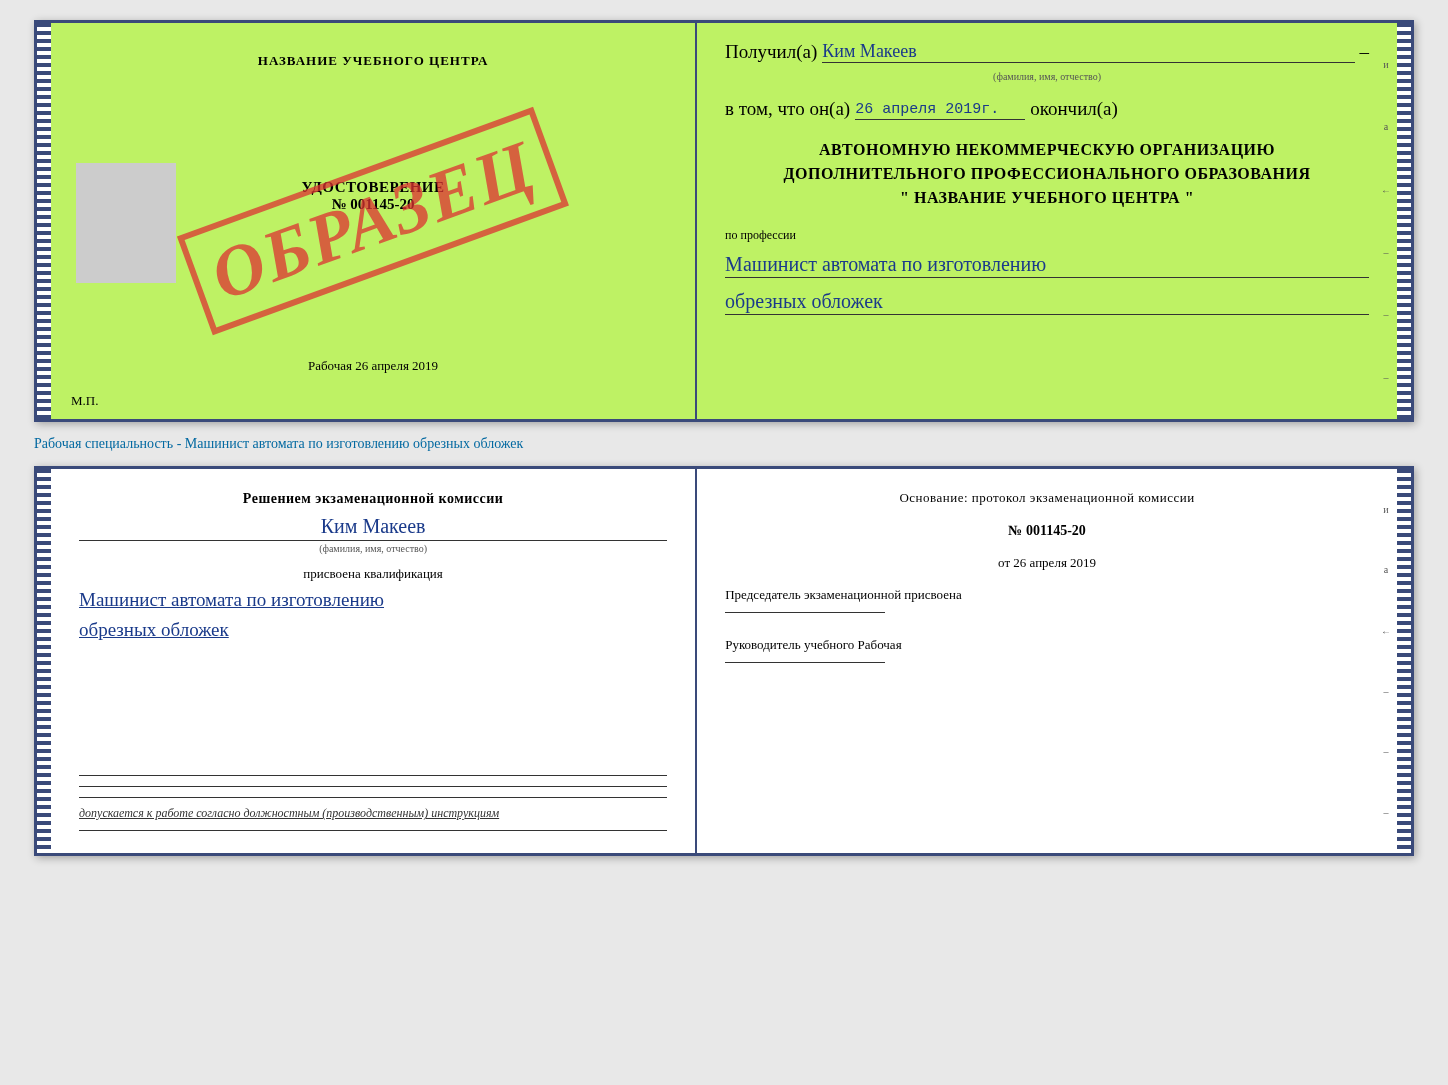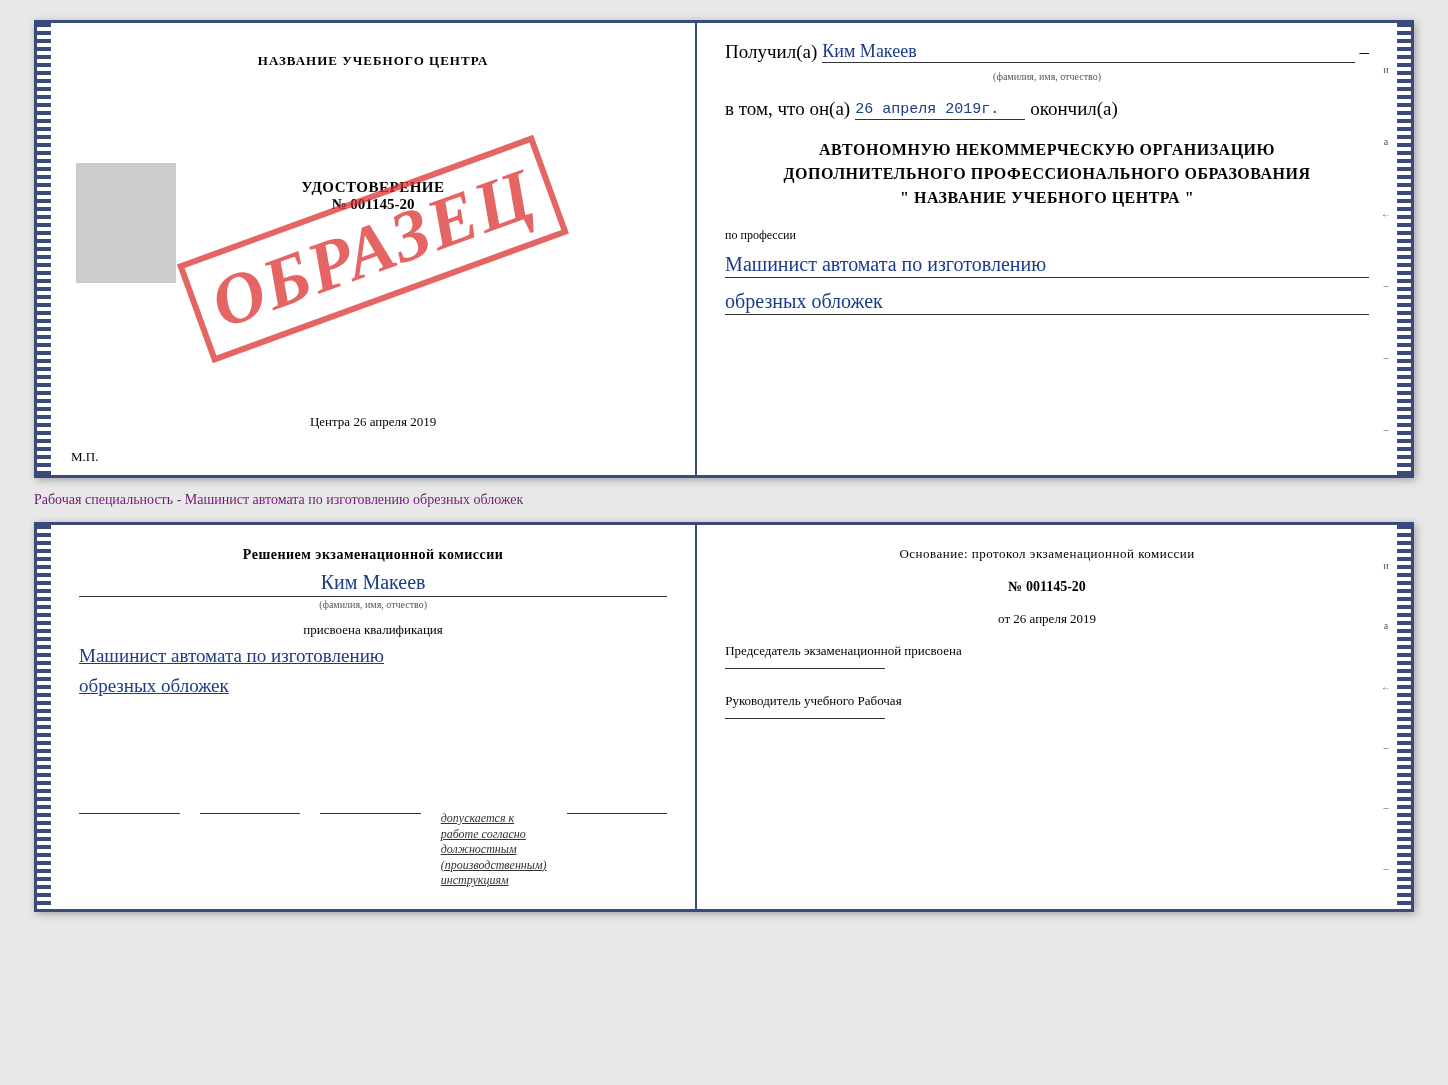--- a/index.html
+++ b/index.html
@@ -19,24 +19,24 @@
       display: flex;
       flex-direction: column;
       gap: 10px;
       width: 1380px;
     }
 
     
     .cert-top {
       display: flex;
       width: 100%;
-      background: #ffffff;
+      background: #bef264;
       border: 3px solid #3a4a7a;
       box-shadow: 2px 2px 8px rgba(0,0,0,0.3);
-      height: 458px;
+      height: 402px;
       position: relative;
     }
 
     
     .cert-left {
       width: 48%;
       border-right: 2px solid #3a4a7a;
       padding: 20px 25px;
       display: flex;
       flex-direction: column;
@@ -202,21 +202,21 @@
     .field-line {
       border-bottom: 1px solid #333;
       width: 100%;
       height: 1px;
       margin: 2px 0;
     }
 
     
     .middle-text {
       font-size: 14px;
-      color: #701a75;
+      color: #0369a1;
       padding: 4px 0;
       text-align: left;
       width: 100%;
     }
 
     
     .cert-bottom {
       display: flex;
       width: 100%;
       background: #fff;
@@ -300,21 +300,22 @@
       font-family: 'Brush Script MT', cursive, Georgia;
       font-size: 19px;
       color: #1a3a8a;
       line-height: 1.3;
       text-decoration: underline;
     }
 
     .bl-small-lines {
       margin-top: auto;
       display: flex;
-      gap: 20px;
+      flex-direction: column;
+      gap: 6px;
     }
 
     .bl-dopusk {
       font-size: 12px;
       font-style: italic;
       text-decoration: underline;
       color: #333;
       line-height: 1.3;
     }
 
@@ -378,21 +379,21 @@
 
     <div class="cert-left">
       <div class="cert-left-title">НАЗВАНИЕ УЧЕБНОГО ЦЕНТРА</div>
 
       <div class="cert-photo-placeholder"></div>
 
       <div class="cert-udostoverenie">УДОСТОВЕРЕНИЕ</div>
       <div class="cert-number">№ 001145-20</div>
 
       <div class="cert-vudano">
-        <span>Центра</span>
+        <span>Рабочая</span>
         <span>26 апреля 2019</span>
       </div>
 
       <div class="cert-mp">М.П.</div>
 
       <div class="obrazec-stamp">ОБРАЗЕЦ</div>
     </div>
 
     <div class="cert-right">
 

